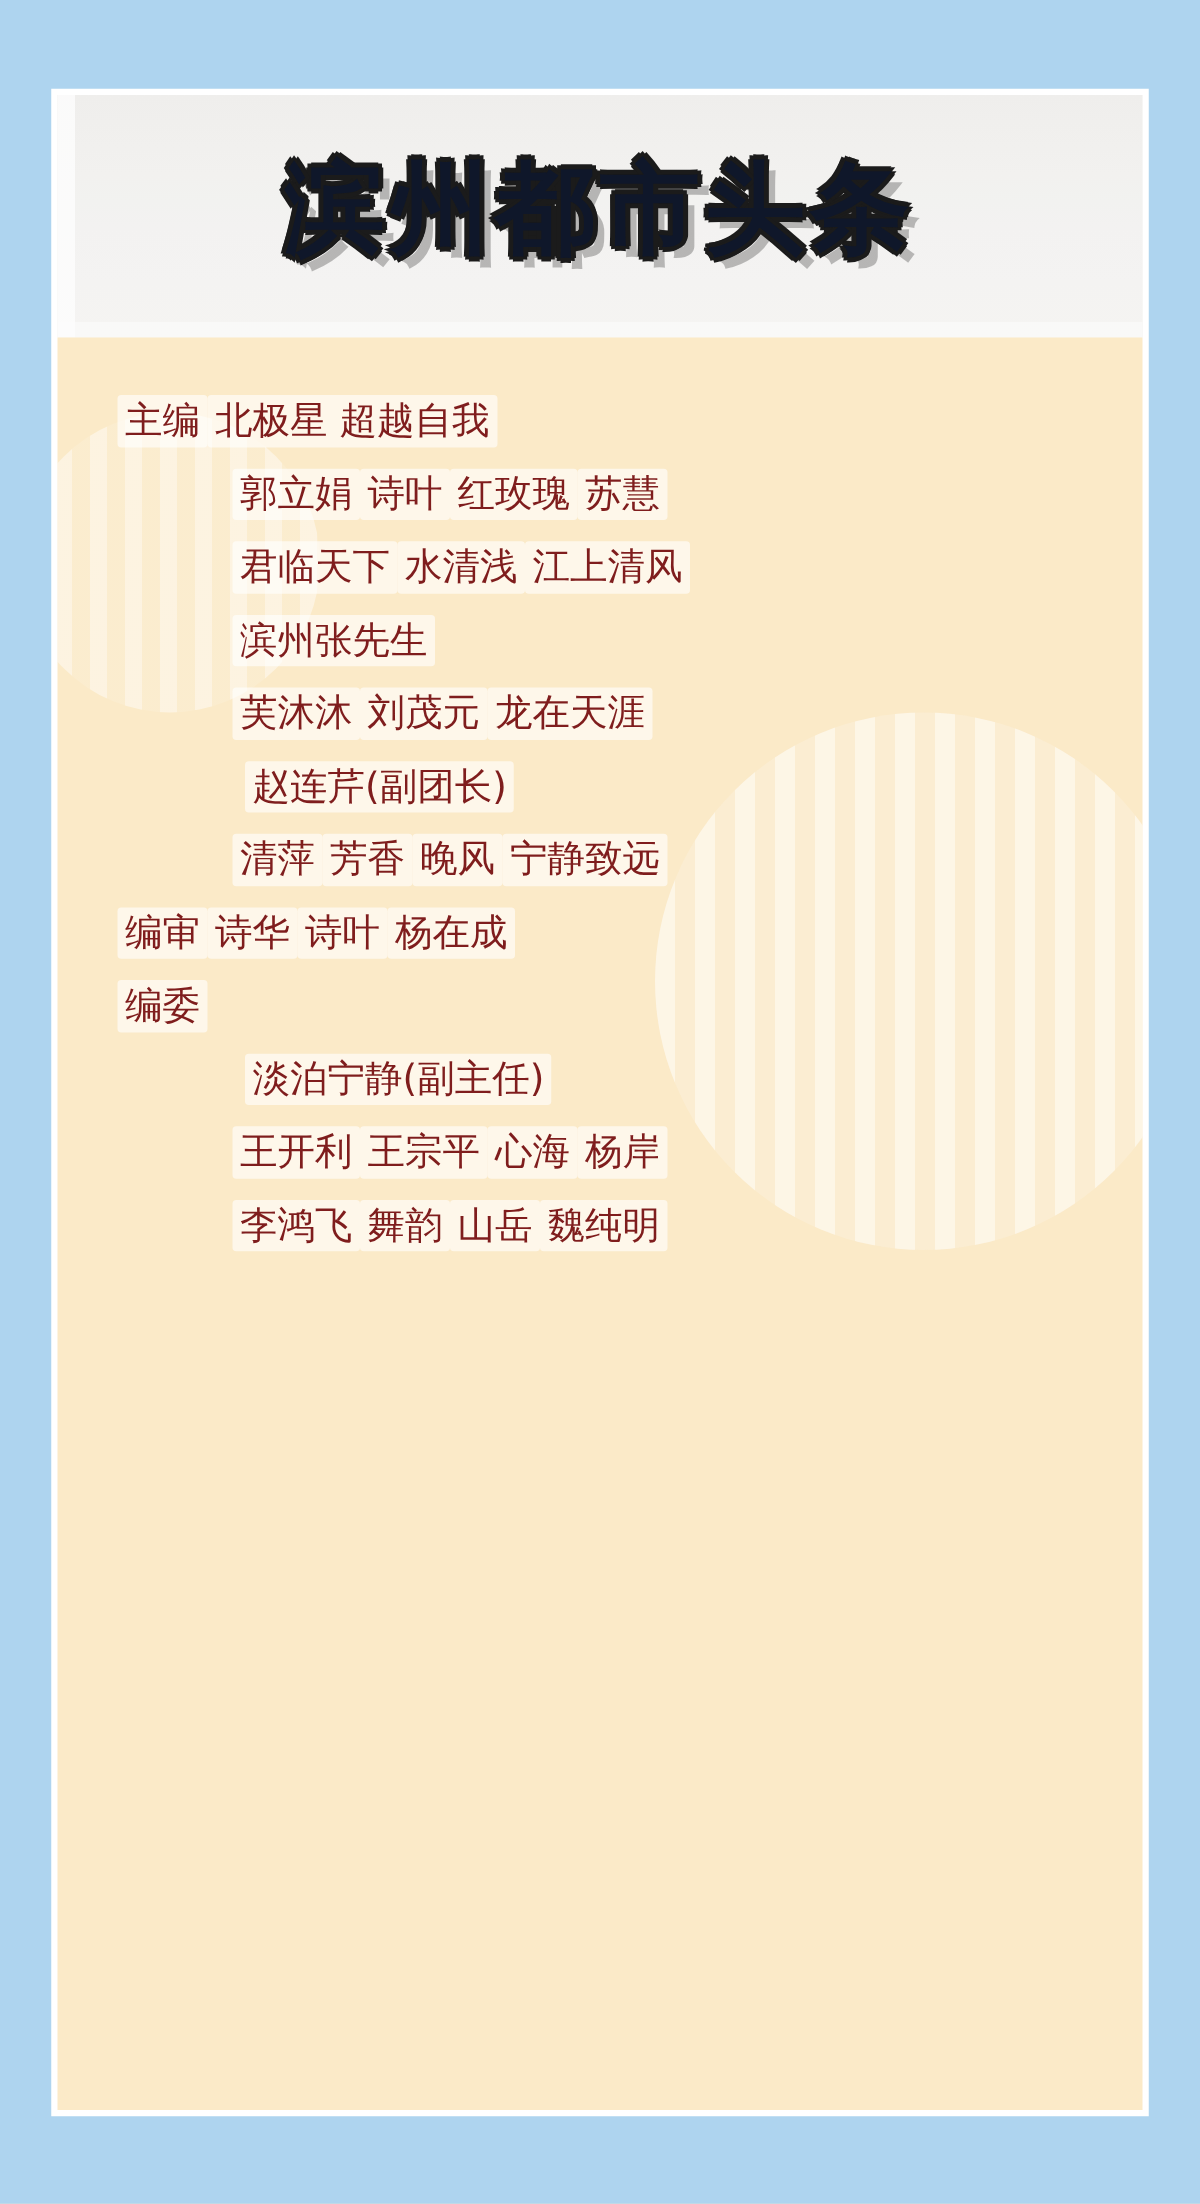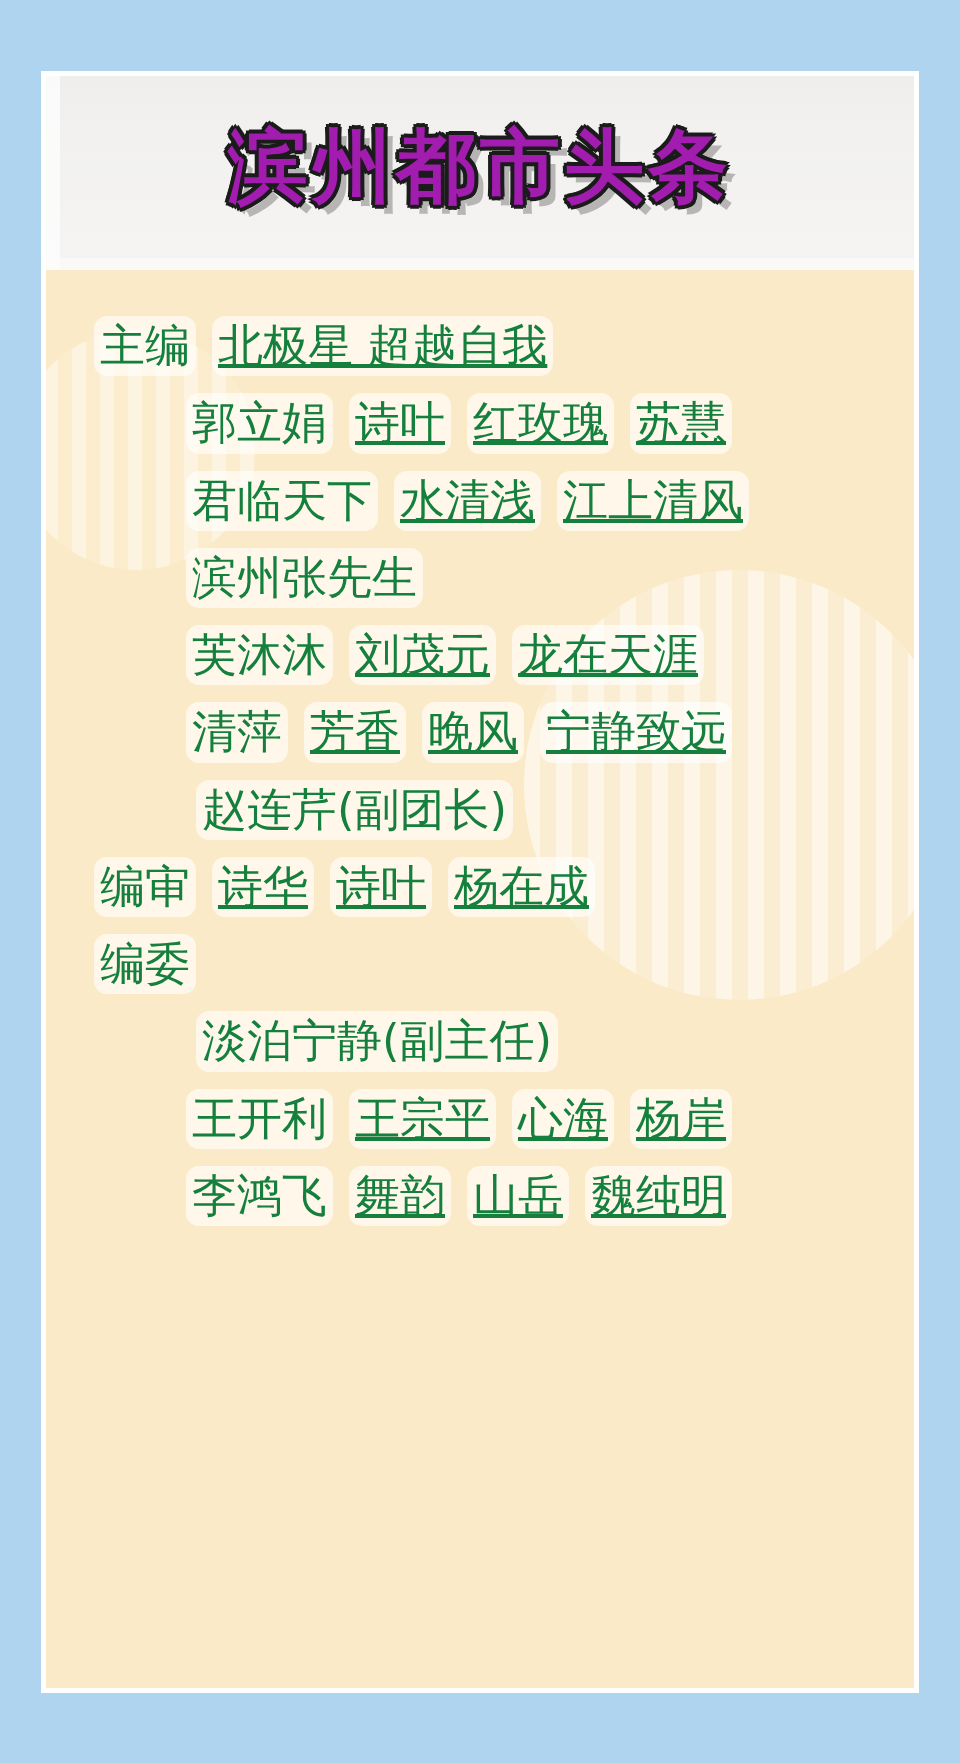--- a/index.html
+++ b/index.html
@@ -45,21 +45,21 @@
   .header-title {
     position: absolute;
     left: 0;
     right: 0;
     top: 38px;
     text-align: center;
     font-family: "DejaVu Sans", "Liberation Sans", sans-serif;
     font-size: 80px;
     font-weight: bold;
     letter-spacing: 4px;
-    color: #a21caf;
+    color: #0f172a;
     text-shadow:
       4px 0 0 #1b1b1b,
      -4px 0 0 #1b1b1b,
       0 4px 0 #1b1b1b,
       0 -4px 0 #1b1b1b,
       3px 3px 0 #1b1b1b,
      -3px 3px 0 #1b1b1b,
       3px -3px 0 #1b1b1b,
      -3px -3px 0 #1b1b1b,
       9px 9px 0 rgba(0,0,0,0.25);
@@ -106,31 +106,29 @@
     padding: 46px 30px 0 30px;
   }
   .line {
     display: flex;
     align-items: baseline;
     margin-bottom: 17px;
     white-space: nowrap;
   }
   .line .seg {
     font-family: "DejaVu Sans", "Liberation Sans", sans-serif;
-    font-size: 45px;
+    font-size: 30px;
     font-weight: 500;
-    color: #15803d;
+    color: #7f1d1d;
     background: rgba(255,255,255,0.62);
     padding: 2px 6px;
-    border-radius: 13px;
+    border-radius: 3px;
     line-height: 1.25;
   }
   .line .seg + .seg {
-    margin-left: 16px;
-    text-decoration: underline;
   }
   .indent-0 { padding-left: 18px; }
   .indent-1 { padding-left: 110px; }
   .indent-2 { padding-left: 120px; }
 </style>
 </head>
 <body>
 
 <div class="poster">
 
@@ -159,28 +157,28 @@
           <span class="seg">江上清风</span>
         </div>
         <div class="line indent-1">
           <span class="seg">滨州张先生</span>
         </div>
         <div class="line indent-1">
           <span class="seg">芙沐沐</span>
           <span class="seg">刘茂元</span>
           <span class="seg">龙在天涯</span>
         </div>
+        <div class="line indent-2">
+          <span class="seg">赵连芹(副团长)</span>
+        </div>
         <div class="line indent-1">
           <span class="seg">清萍</span>
           <span class="seg">芳香</span>
           <span class="seg">晚风</span>
           <span class="seg">宁静致远</span>
-        </div>
-        <div class="line indent-2">
-          <span class="seg">赵连芹(副团长)</span>
         </div>
         <div class="line indent-0">
           <span class="seg">编审</span>
           <span class="seg">诗华</span>
           <span class="seg">诗叶</span>
           <span class="seg">杨在成</span>
         </div>
         <div class="line indent-0">
           <span class="seg">编委</span>
         </div>

